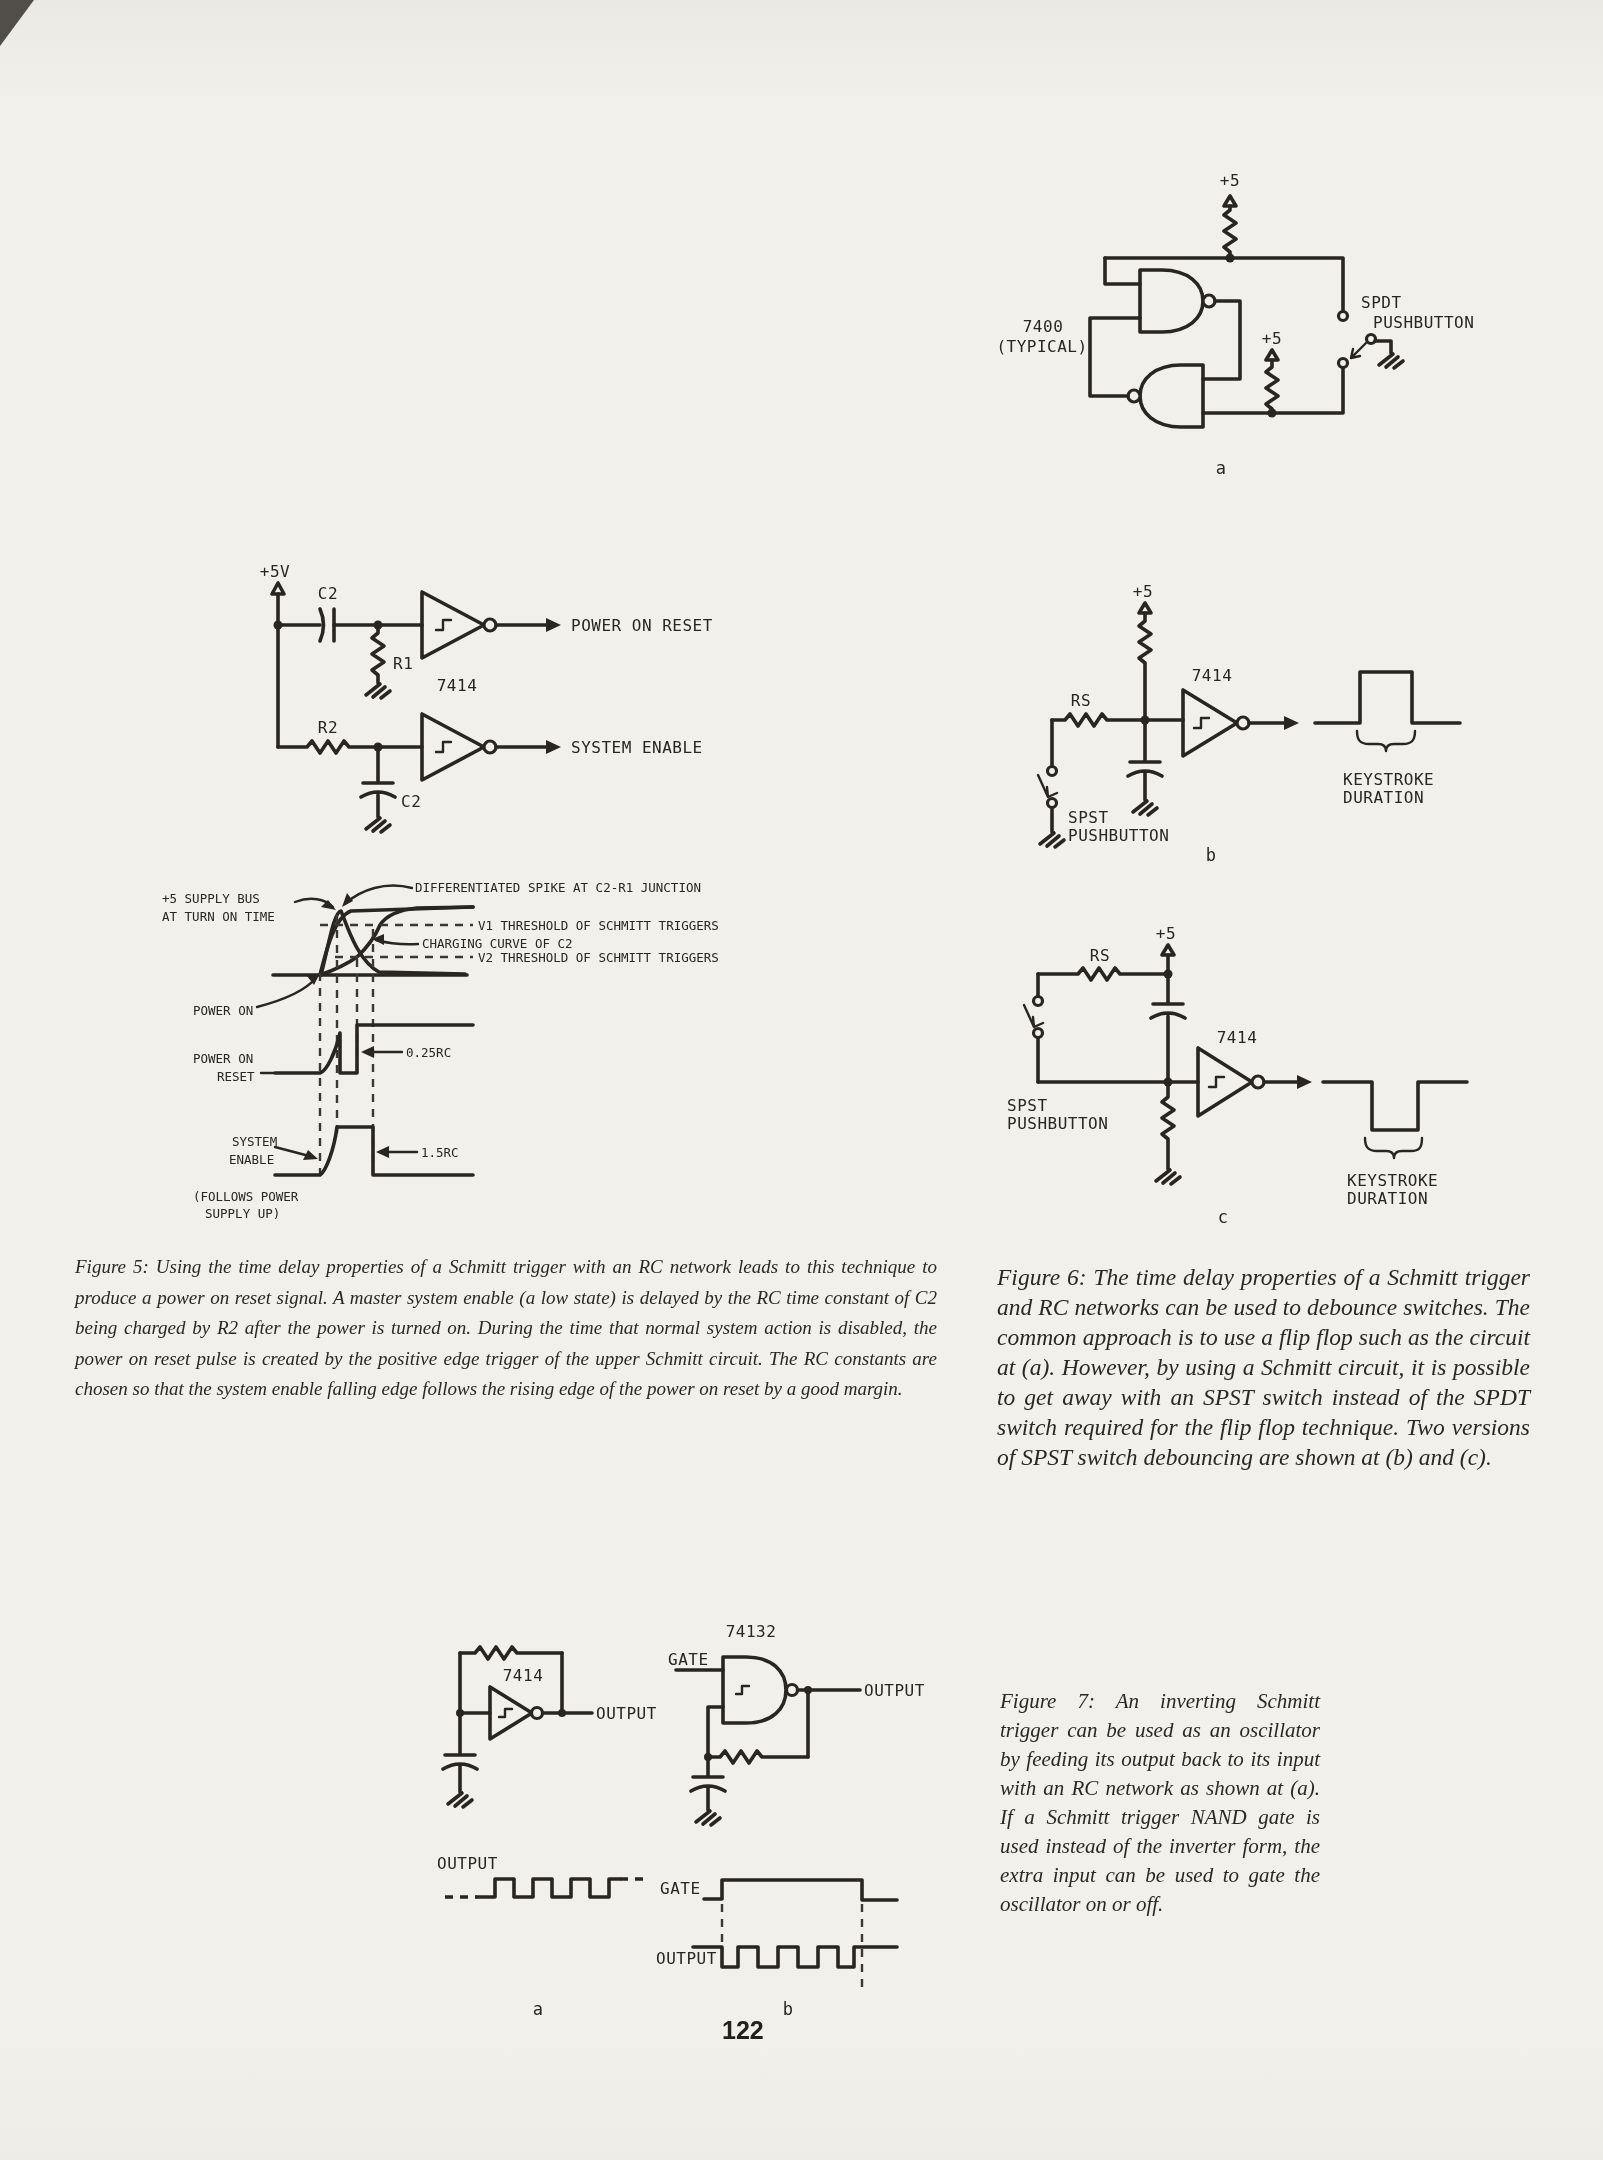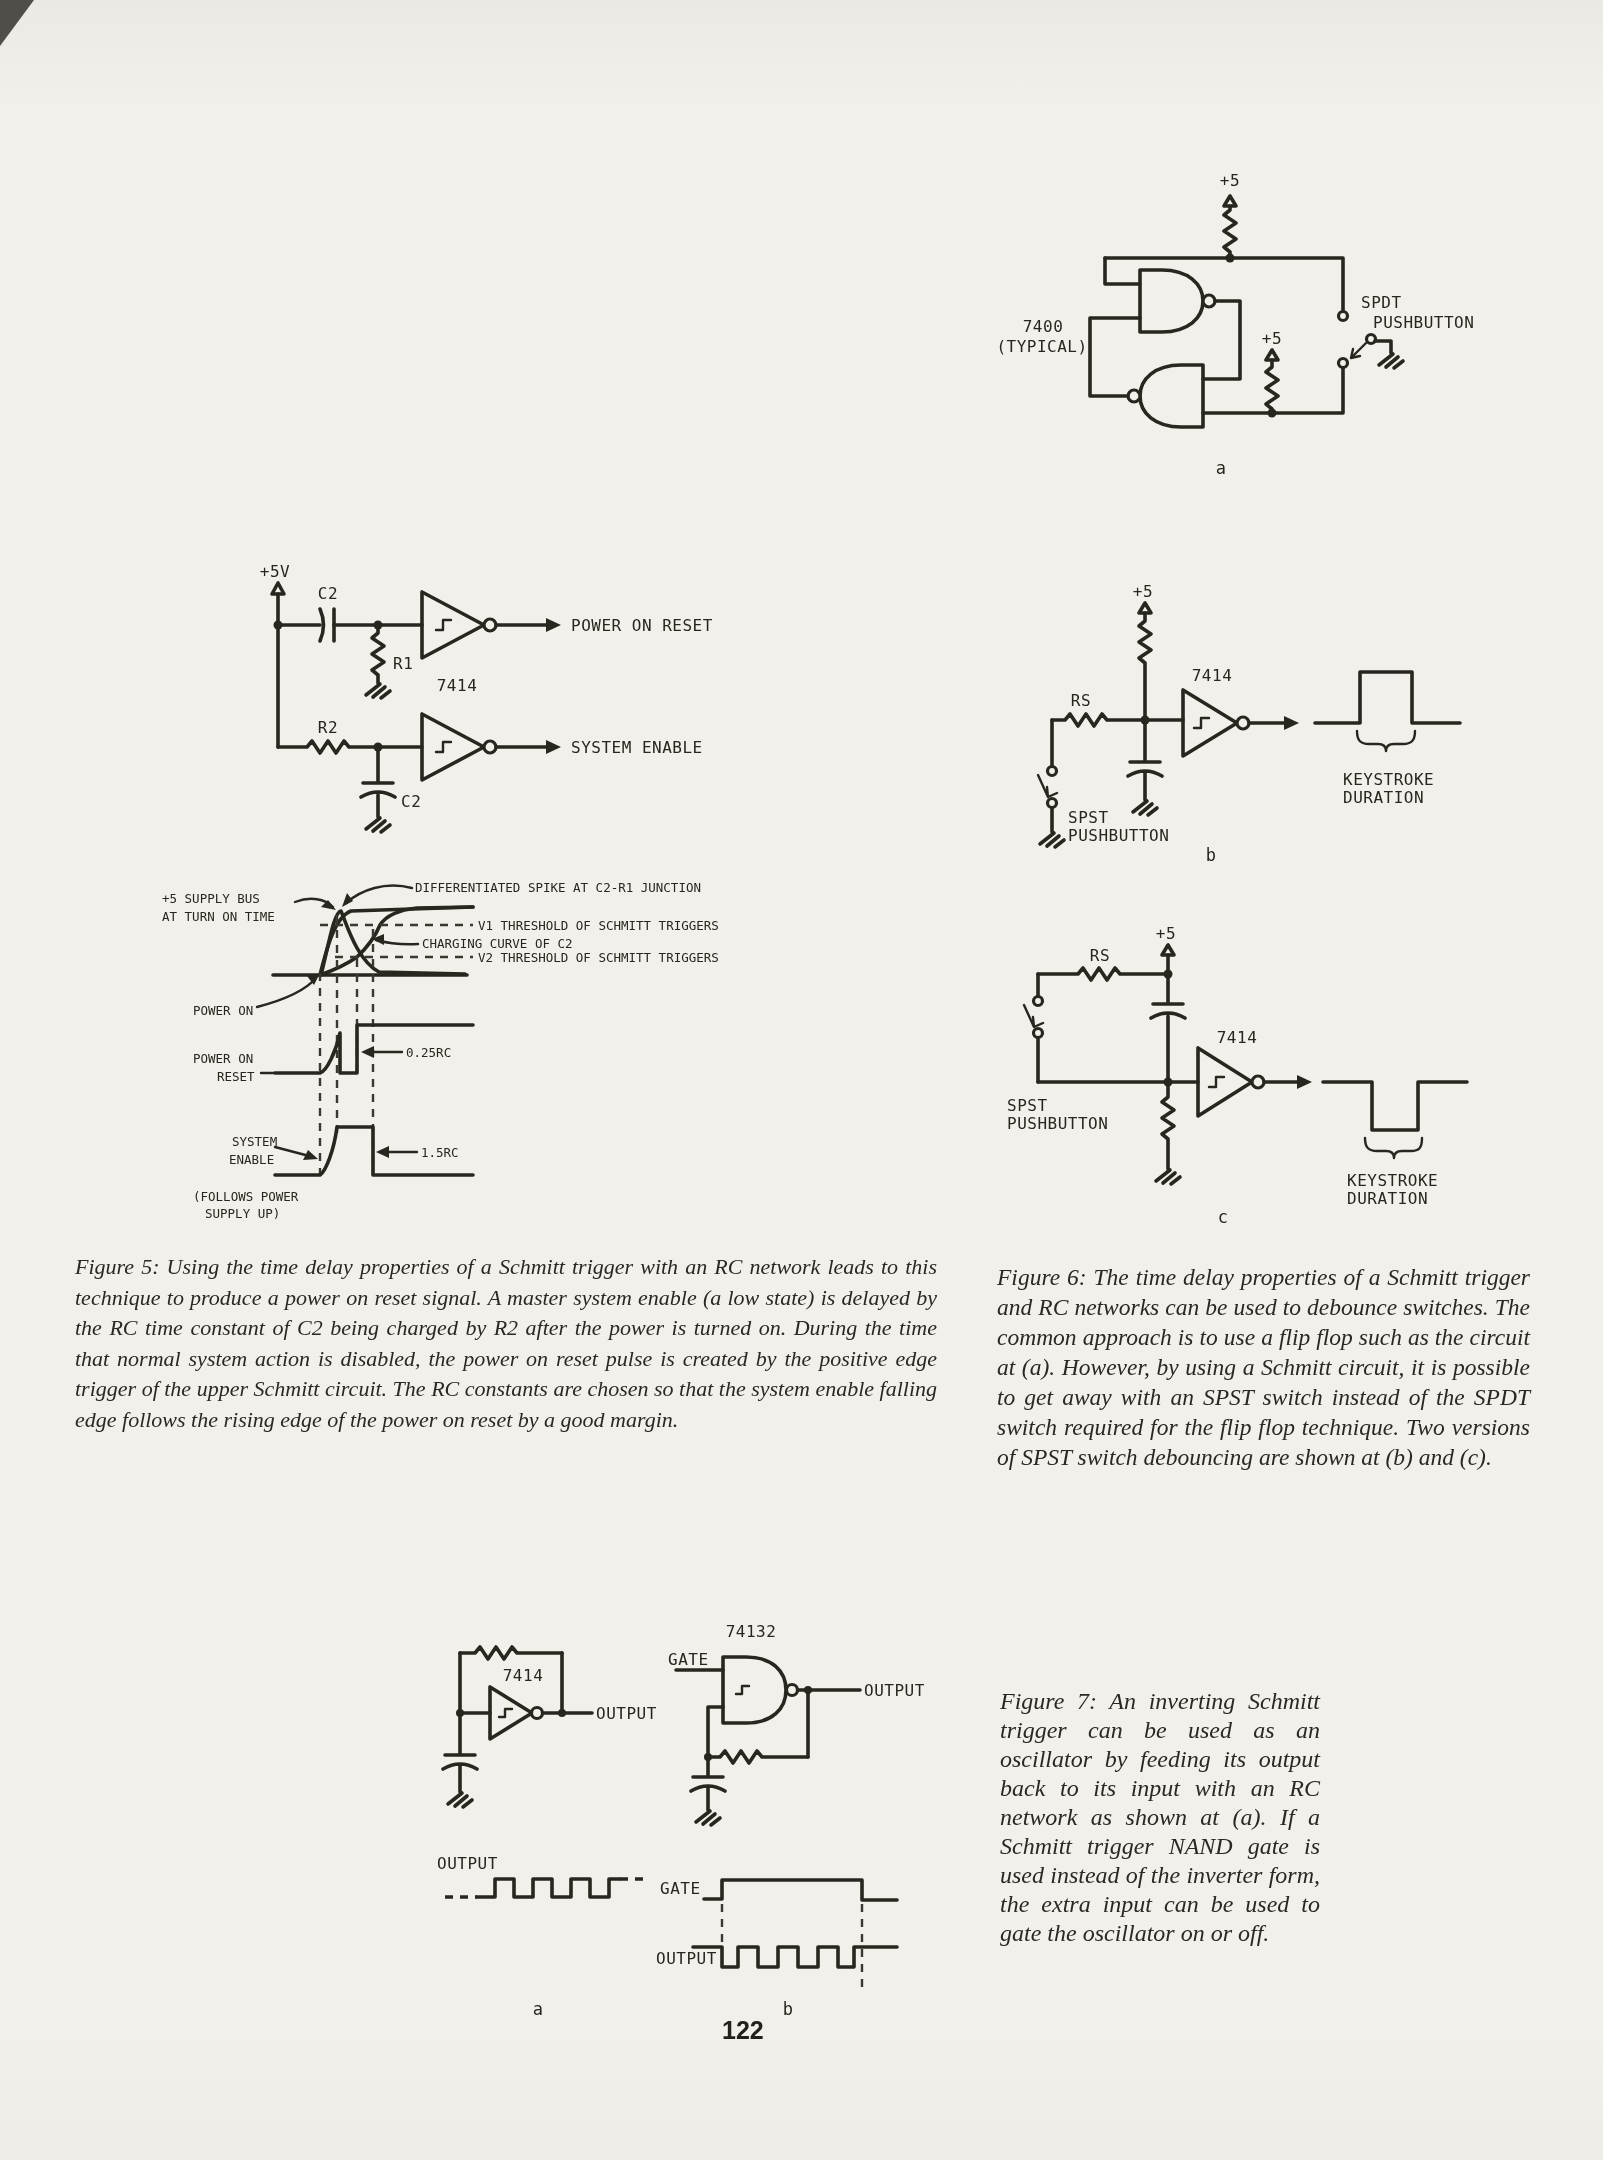--- a/index.html
+++ b/index.html
@@ -20,23 +20,23 @@
   .sch .fil{fill:#29261f;stroke:none;}
   .sch text{fill:#29261f;font-family:"DejaVu Sans Mono","Liberation Mono",monospace;}
   .t16{font-size:16px;letter-spacing:0.5px;}
   .t17{font-size:17px;letter-spacing:0.5px;}
   .t12{font-size:12.5px;letter-spacing:0px;}
   .mid{text-anchor:middle;}
   .cap{
     position:absolute;font-family:"Liberation Serif","DejaVu Serif",serif;
     font-style:italic;color:#2b2823;text-align:justify;
   }
-  .cap5{left:75px;top:1252px;width:862px;font-size:22px;line-height:30.6px;}
+  .cap5{left:75px;top:1252px;width:862px;font-size:19px;line-height:30.6px;}
   .cap6{left:997px;top:1262px;width:533px;font-size:23.5px;line-height:30px;}
-  .cap7{left:1000px;top:1687px;width:320px;font-size:24px;line-height:29px;}
+  .cap7{left:1000px;top:1687px;width:320px;font-size:21px;line-height:29px;}
   .pagenum{
     position:absolute;left:722px;top:2016px;width:100px;text-align:left;
     font-family:"Liberation Sans","DejaVu Sans",sans-serif;font-weight:bold;
     font-size:25px;color:#23211d;
   }
 </style>
 </head>
 <body>
 
 <div id="page">

